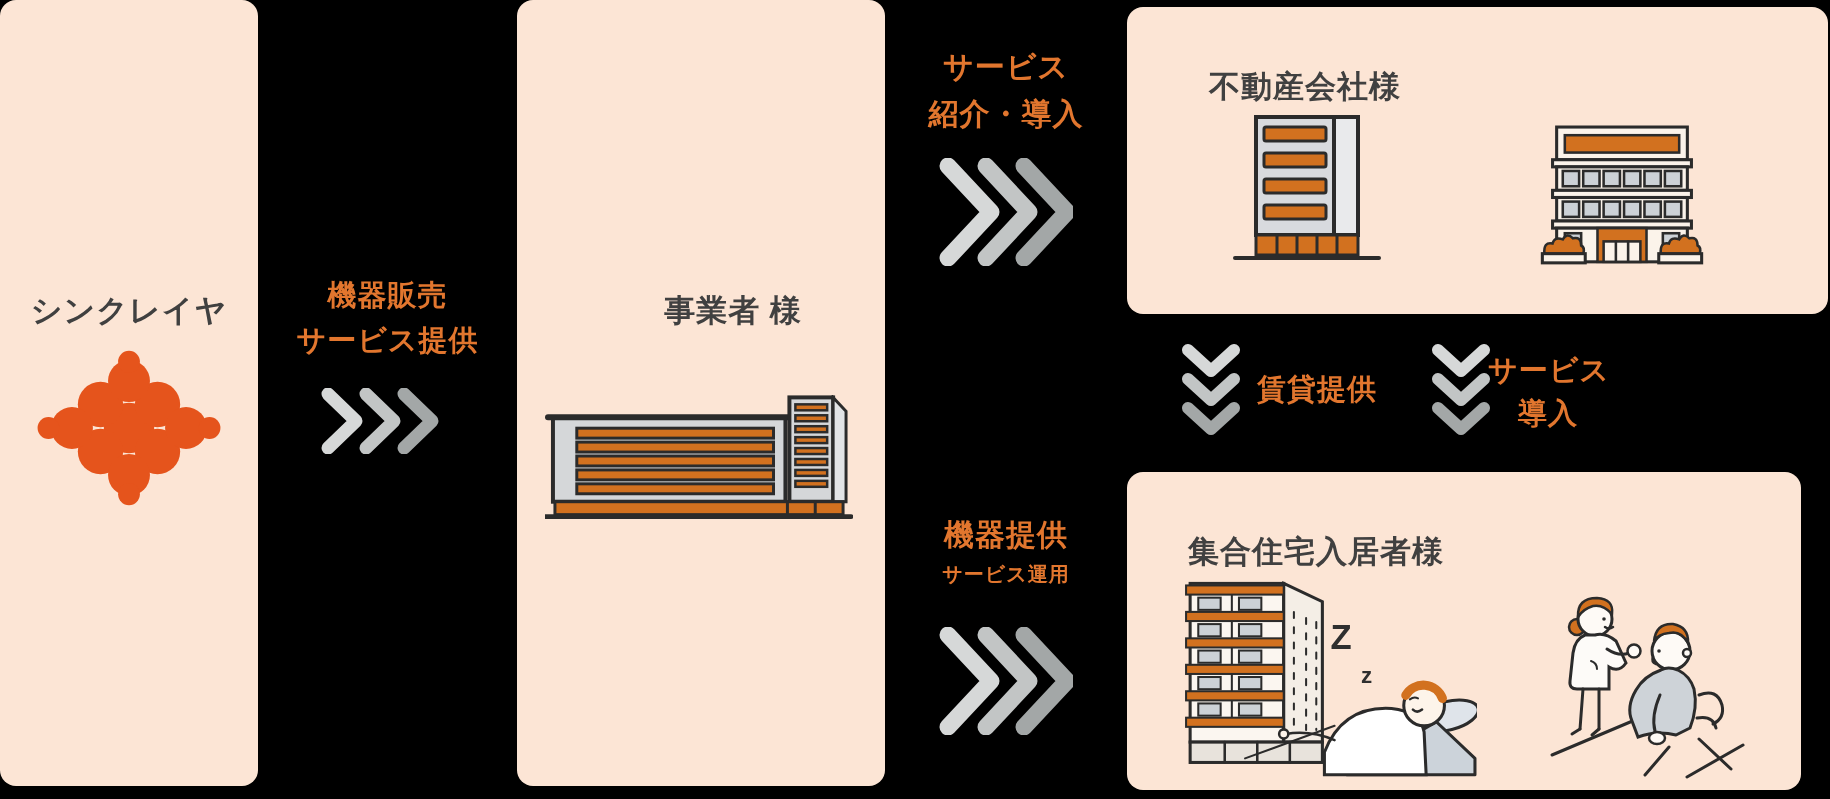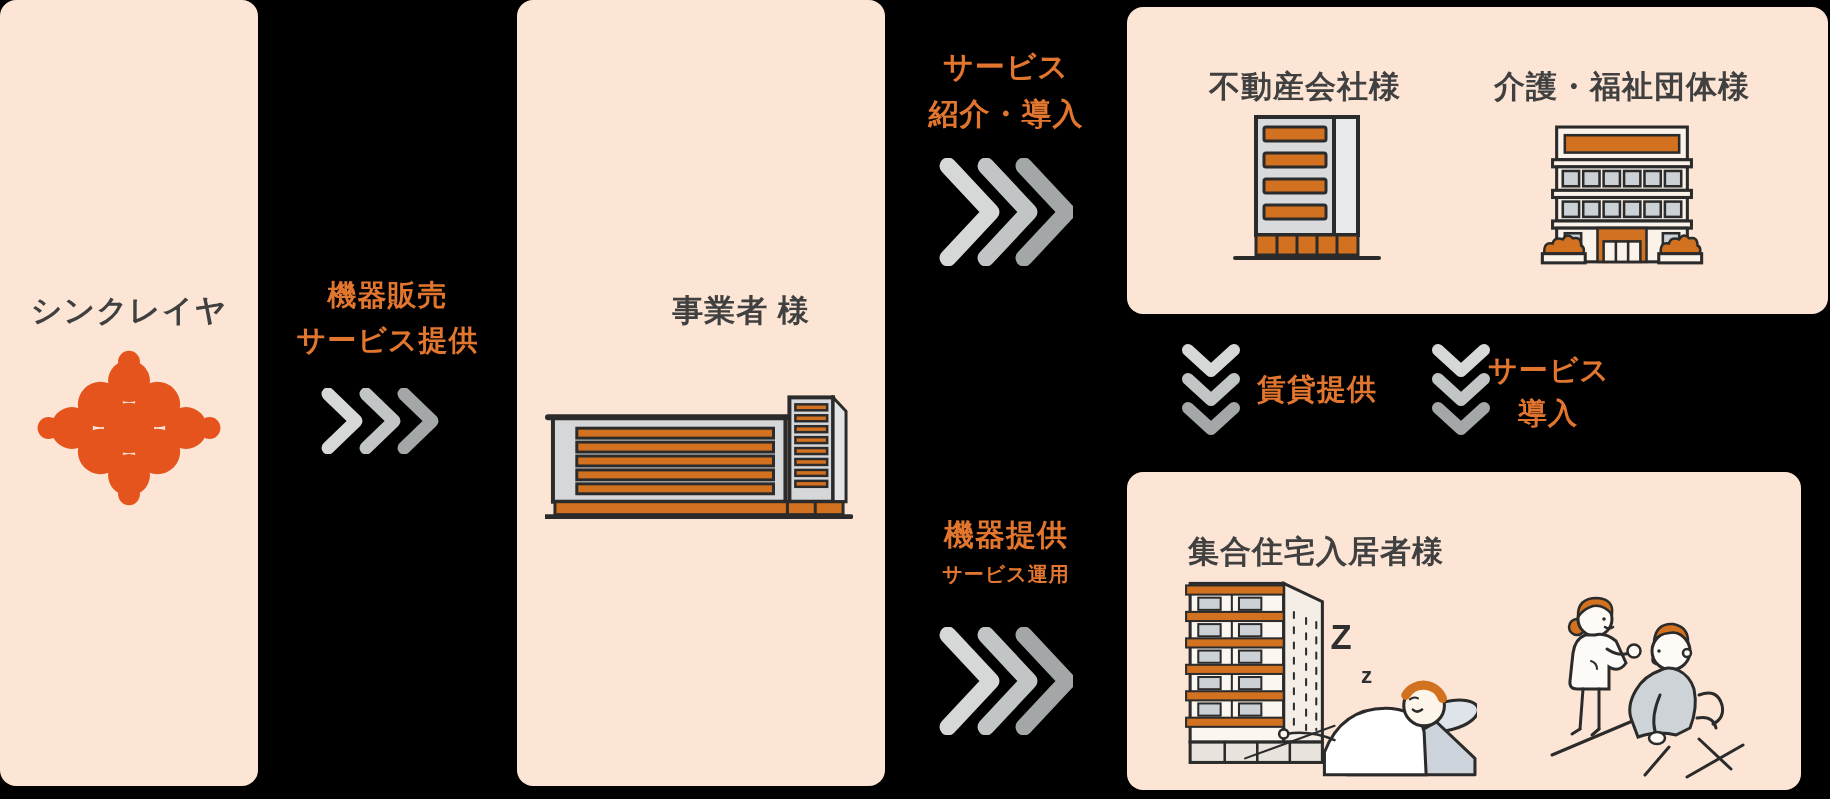--- a/index.html
+++ b/index.html
@@ -63,21 +63,21 @@
     <div class="flow-label" style="left:0;top:325px;width:259px;">サービス提供</div>
     <div class="flow-label" style="left:0;top:280px;width:259px;">機器販売</div>
     <svg class="abs" style="left:62px;top:388px;" width="134" height="66" viewBox="0 0 134 66">
       <path class="chev chev-light" stroke-width="13" d="M8,6 L36,33 L8,60"></path>
       <path class="chev chev-mid" stroke-width="13" d="M46,6 L74,33 L46,60"></path>
       <path class="chev chev-dark" stroke-width="13" d="M84,6 L112,33 L84,60"></path>
     </svg>
   </div>
 
   <div id="mid-panel" class="panel">
-    <div class="title" style="left:12px;top:294px;width:424px;">事業者 様</div>
+    <div class="title" style="left:4px;top:294px;width:424px;">事業者 様</div>
     <svg class="abs" style="left:28px;top:395px;" width="308" height="126" viewBox="0 0 310 126">
       <rect x="8" y="22" width="234" height="85" fill="var(--c-building_gray)" stroke="var(--c-outline_dark)" stroke-width="4"></rect>
       <line class="ln" x1="3" y1="22" x2="247" y2="22" stroke-width="6"></line>
       <g>
         <rect class="fill-orange" x="32" y="33" width="198" height="10" stroke="var(--c-outline_dark)" stroke-width="3"></rect>
         <rect class="fill-orange" x="32" y="47" width="198" height="10" stroke="var(--c-outline_dark)" stroke-width="3"></rect>
         <rect class="fill-orange" x="32" y="61" width="198" height="10" stroke="var(--c-outline_dark)" stroke-width="3"></rect>
         <rect class="fill-orange" x="32" y="75" width="198" height="10" stroke="var(--c-outline_dark)" stroke-width="3"></rect>
         <rect class="fill-orange" x="32" y="89" width="198" height="10" stroke="var(--c-outline_dark)" stroke-width="3"></rect>
       </g>
@@ -115,21 +115,20 @@
     <div class="flow-label" style="left:0;top:93px;width:242px;font-size:20px;">サービス運用</div>
     <svg class="abs" style="left:54px;top:157px;" width="134" height="108" viewBox="0 0 134 108">
       <path class="chev chev-light" stroke-width="17" d="M9,8 L52,54 L9,100"></path>
       <path class="chev chev-mid" stroke-width="17" d="M47,8 L90,54 L47,100"></path>
       <path class="chev chev-dark" stroke-width="17" d="M85,8 L128,54 L85,100"></path>
     </svg>
   </div>
 
   <div id="top-right-panel" class="panel">
     <div class="title" style="left:28px;top:63px;width:300px;">不動産会社様</div>
-    <div class="title" style="left:345px;top:63px;width:300px;">介護・福祉団体様</div>
 
     <svg class="abs" style="left:104px;top:108px;" width="152" height="150" viewBox="0 0 150 150">
       <rect x="24" y="2" width="78" height="118" fill="#d8dade" stroke="var(--c-outline_dark)" stroke-width="4"></rect>
       <rect x="102" y="2" width="24" height="118" fill="#e9eaec" stroke="var(--c-outline_dark)" stroke-width="4"></rect>
       <rect class="fill-orange" x="32" y="12" width="62" height="14" rx="2" stroke="var(--c-outline_dark)" stroke-width="3"></rect>
       <rect class="fill-orange" x="32" y="38" width="62" height="14" rx="2" stroke="var(--c-outline_dark)" stroke-width="3"></rect>
       <rect class="fill-orange" x="32" y="64" width="62" height="14" rx="2" stroke="var(--c-outline_dark)" stroke-width="3"></rect>
       <rect class="fill-orange" x="32" y="90" width="62" height="14" rx="2" stroke="var(--c-outline_dark)" stroke-width="3"></rect>
       <rect class="fill-orange" x="24" y="120" width="102" height="20" stroke="var(--c-outline_dark)" stroke-width="3"></rect>
       <line class="ln" x1="45" y1="120" x2="45" y2="140" stroke-width="3"></line>

